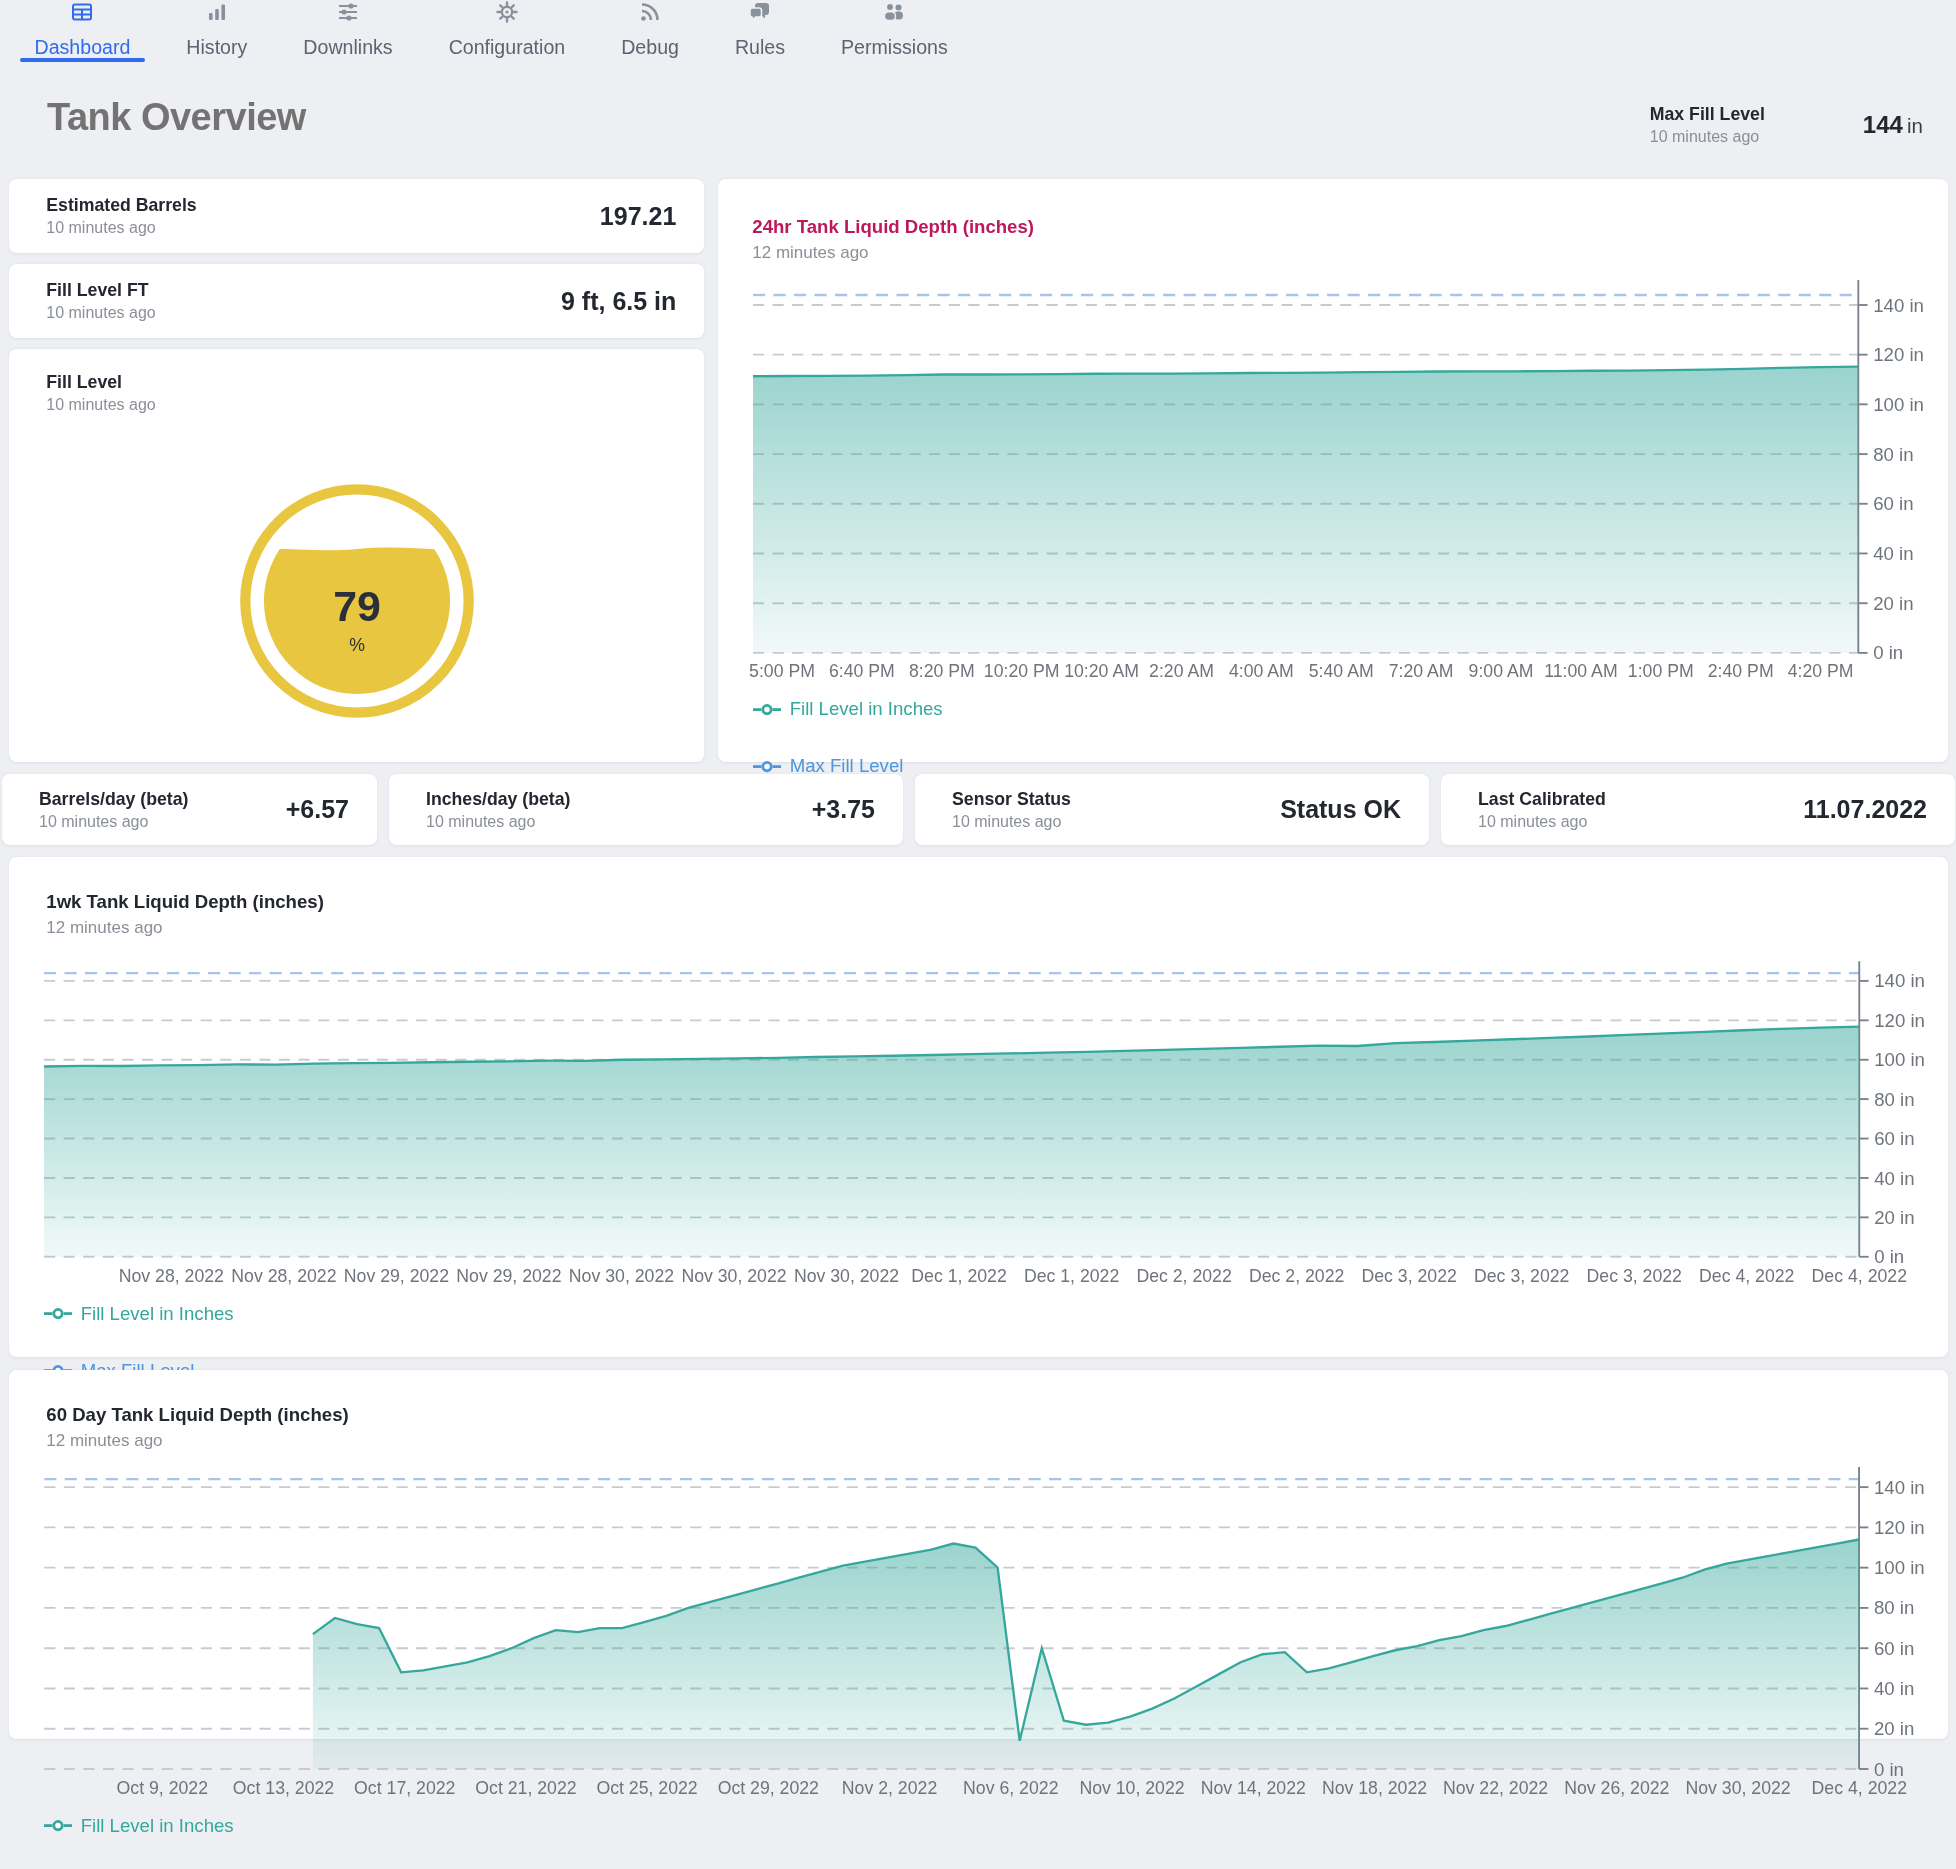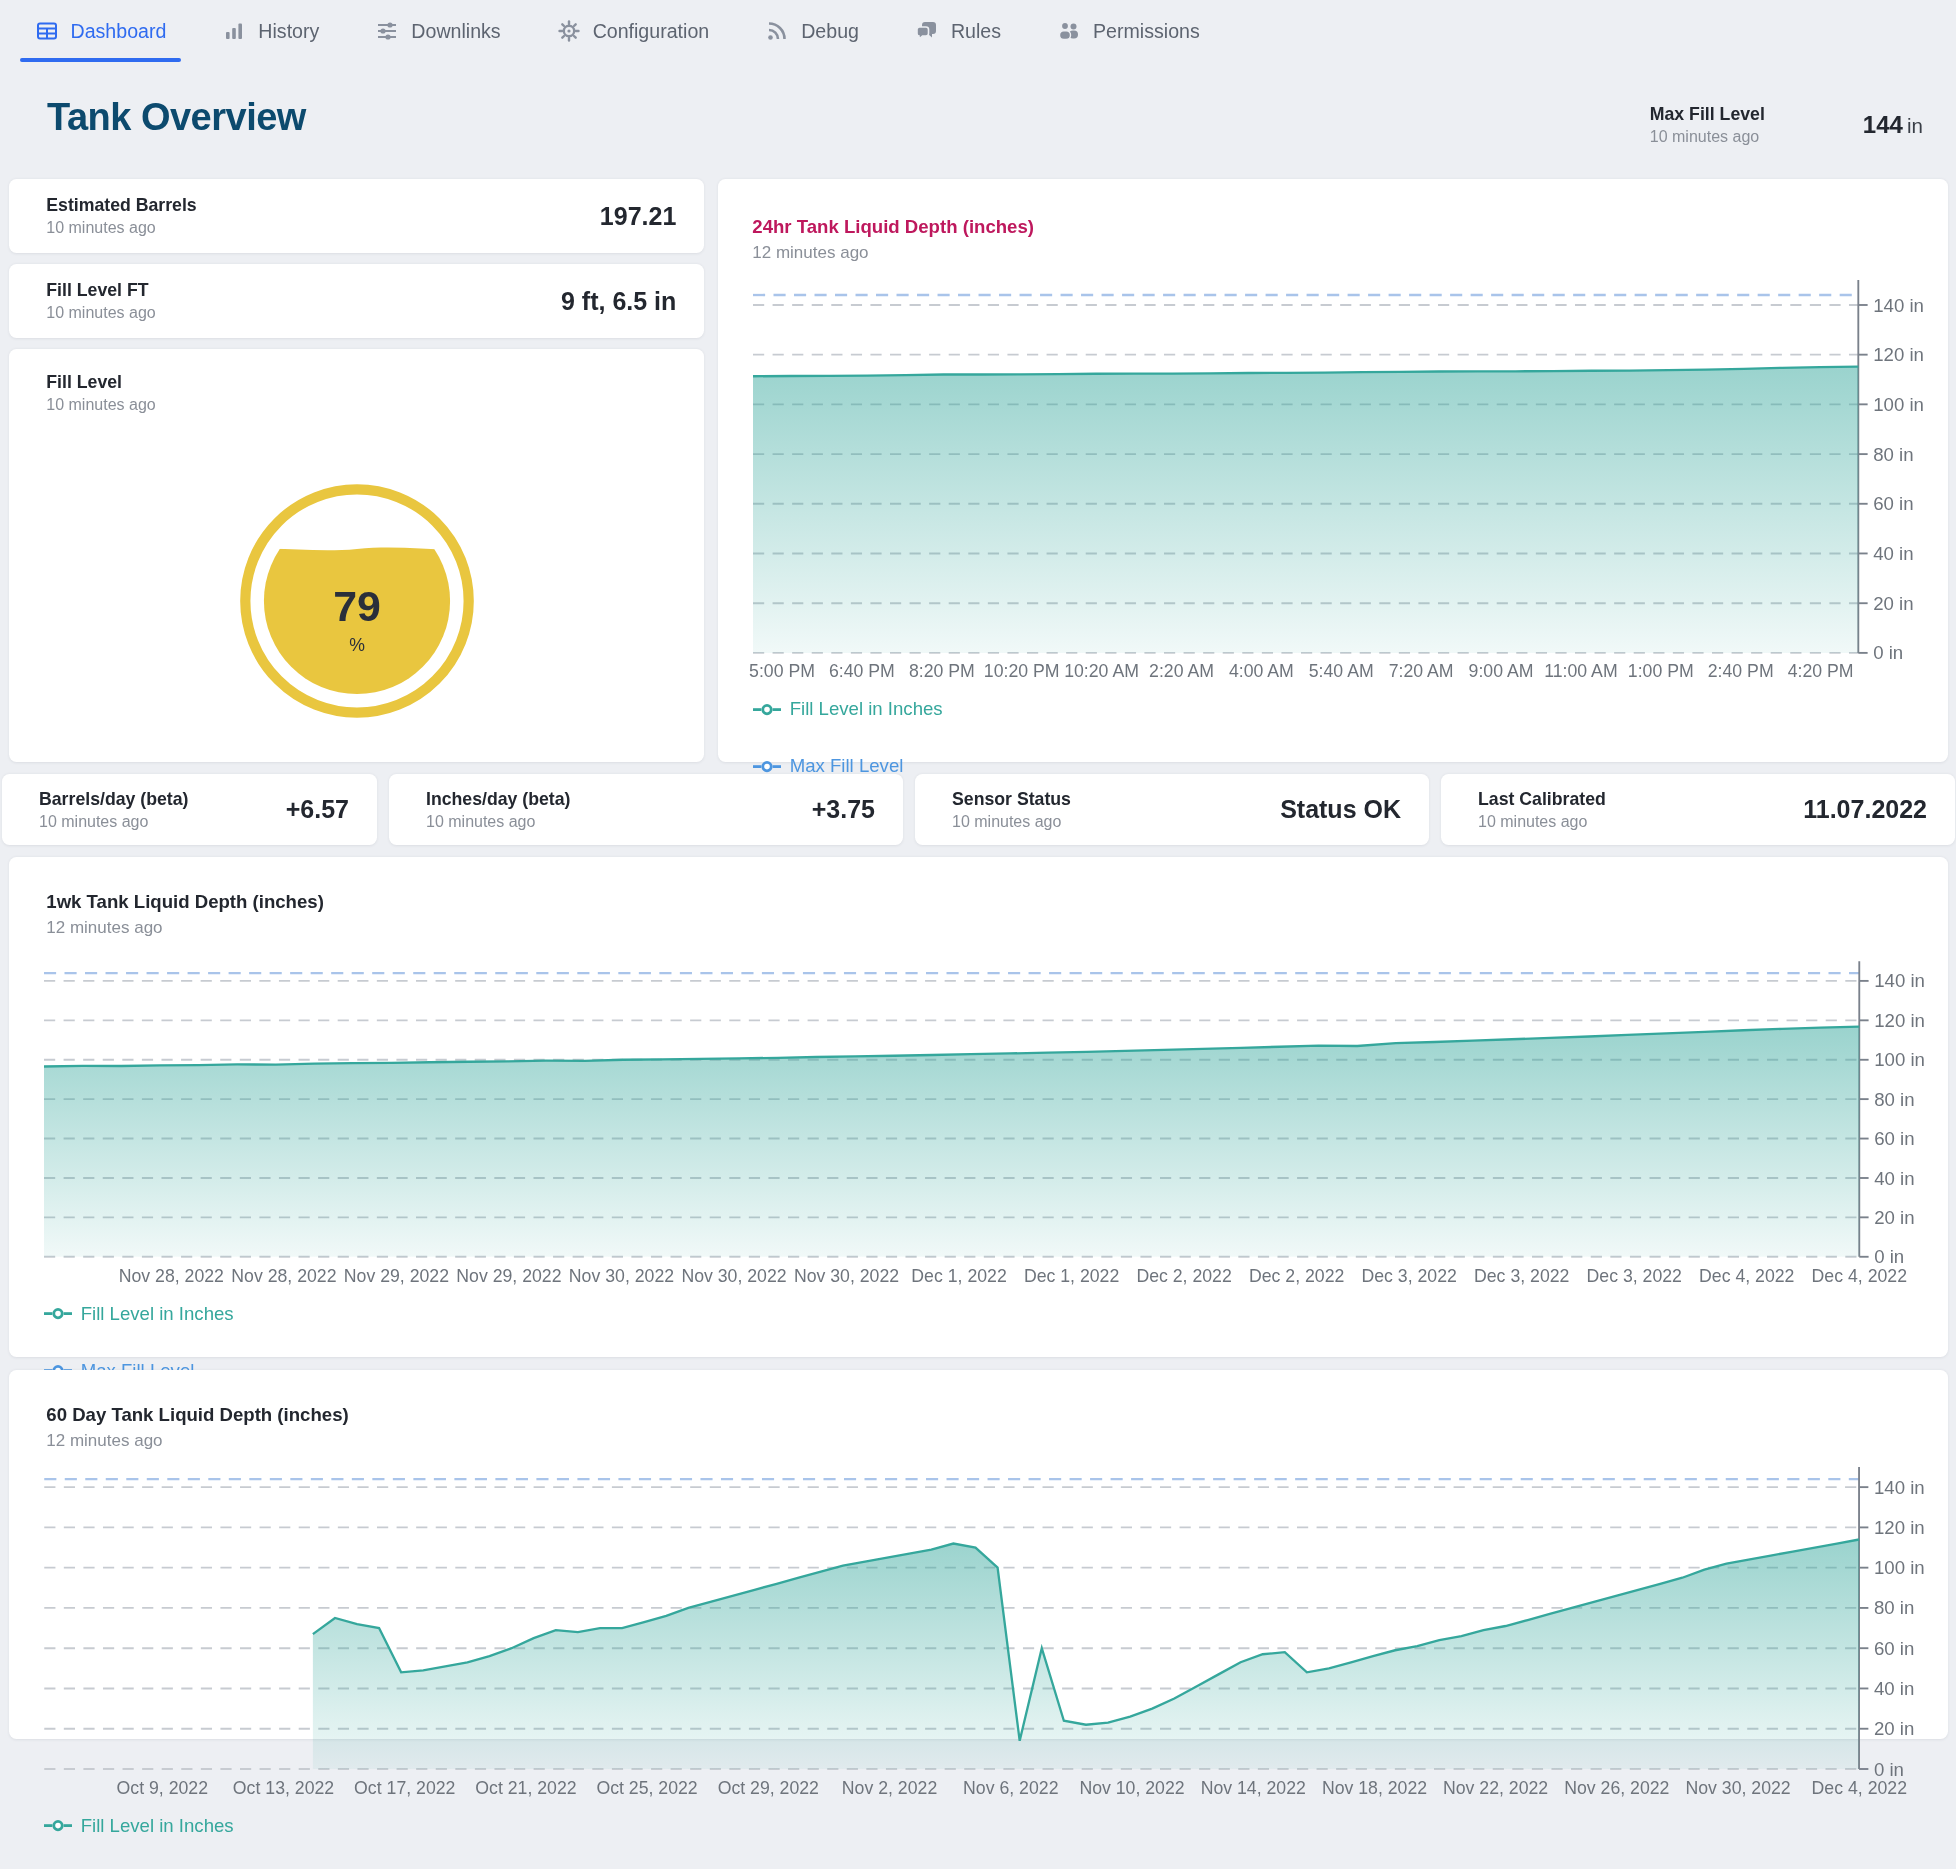--- a/index.html
+++ b/index.html
@@ -6,27 +6,27 @@
   body{
     width:1957px;height:1869px;
     background:#edeff3;
     font-family:"Liberation Sans","DejaVu Sans",sans-serif;
     color:#23272f;
     overflow:hidden;
     position:relative;
   }
   
   .nav{display:flex;align-items:stretch;height:62px;padding-left:6.5px;background:#edeff3;}
-  .nav-item{display:flex;align-items:center;gap:12px;padding:0 28px;font-size:19.6px;color:#5d6470;position:relative;cursor:pointer;}
+  .nav-item{display:flex;align-items:center;gap:12px;padding:0 28px;font-size:19.6px;color:#5d6470;position:relative;cursor:pointer;flex-direction:column;}
   .nav-item .nav-icon{display:flex;align-items:center;}
   .nav-item.active{color:#2f6bf0;}
   .nav-item.active::after{content:"";position:absolute;left:13px;right:13px;bottom:0;height:3.7px;background:#2f6bf0;border-radius:1.9px;}
   
   .page-head{display:flex;justify-content:space-between;align-items:flex-start;margin:34px 34px 0 47px;height:83px;}
-  .page-title{font-size:38px;font-weight:bold;color:#0c4a6e;margin:0;letter-spacing:-0.5px;}
+  .page-title{font-size:38px;font-weight:bold;color:#737373;margin:0;letter-spacing:-0.5px;}
   .maxfill{display:flex;align-items:center;gap:98px;margin-top:7.5px;}
   .mf-label{font-size:17.7px;font-weight:bold;text-align:left;}
   .mf-sub{font-size:16px;color:#8a8f98;margin-top:3.7px;}
   .mf-value .big{font-size:24px;font-weight:bold;}
   .mf-value .unit{font-size:20.5px;color:#3a3f47;}
   
   .card{background:#fff;border-radius:7.5px;box-shadow:0 0.9px 2.8px rgba(25,35,55,.08);}
   .row1{display:flex;gap:14px;padding:0 9.3px;border-radius:9px;}
   .leftcol{width:695px;display:flex;flex-direction:column;gap:11.2px;flex:0 0 695px;}
   .kpi{height:74px;display:flex;justify-content:space-between;align-items:center;padding:0 28px 0 37px;}

